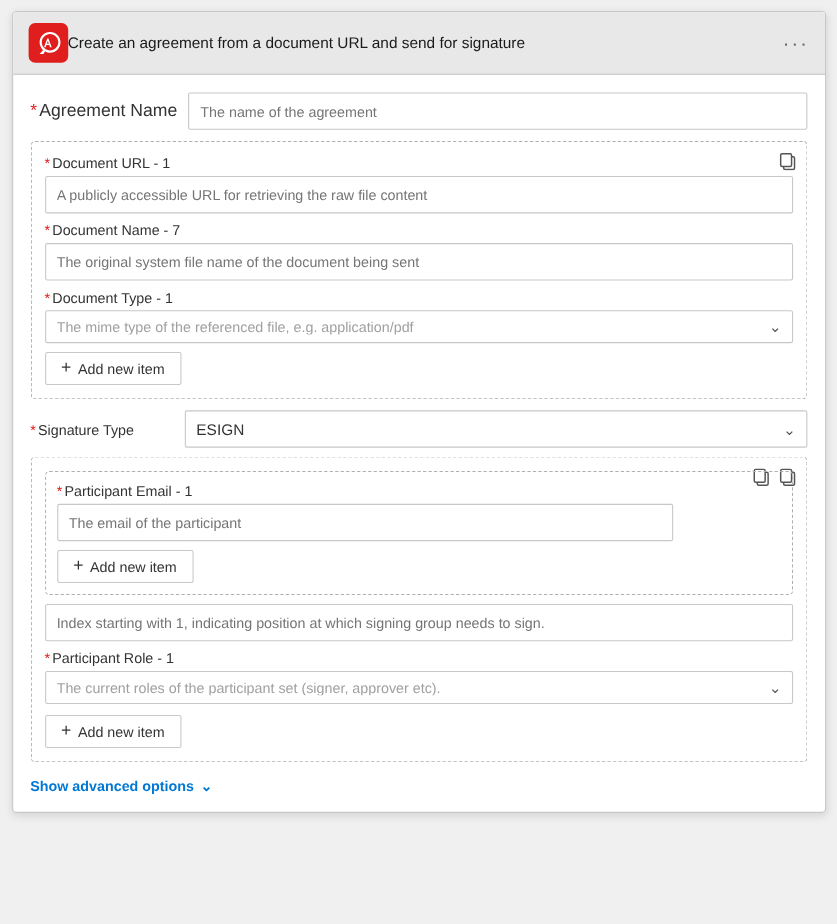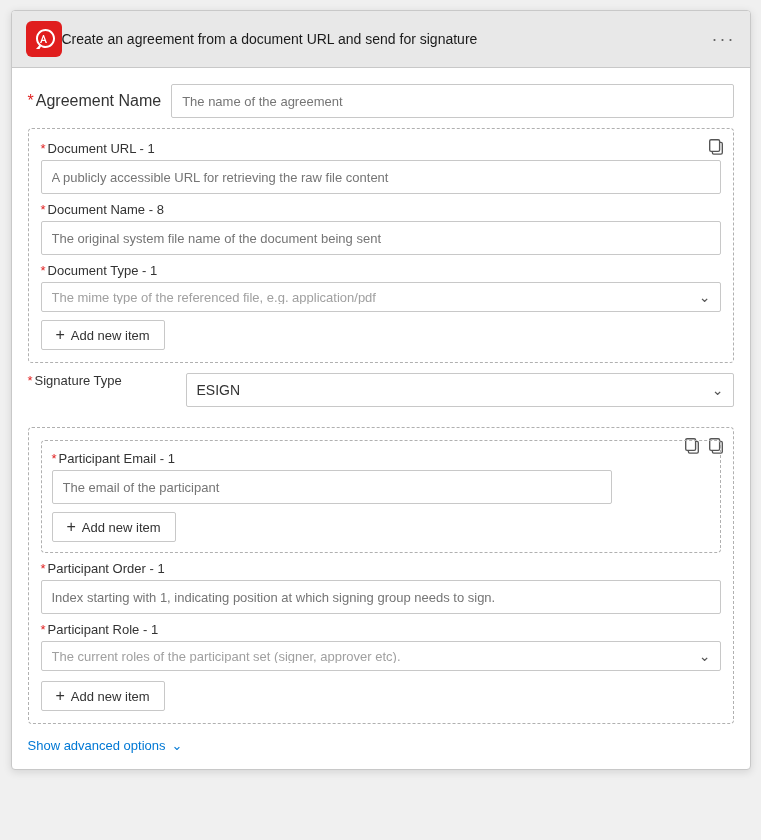--- a/index.html
+++ b/index.html
@@ -158,23 +158,23 @@
       cursor: pointer;
       margin-top: 6px;
     }
     .add-item-plus {
       font-size: 16px;
       color: #333;
       line-height: 1;
     }
     .signature-row {
       display: flex;
-      align-items: flex-start;
-      margin-bottom: 20px;
-      gap: 28px;
+      align-items: center;
+      margin-bottom: 8px;
+      gap: 10px;
     }
     .signature-label {
       font-size: 13px;
       color: #333;
       min-width: 130px;
       flex-shrink: 0;
     }
     .signature-select-wrapper {
       flex: 1;
       position: relative;
@@ -224,20 +224,21 @@
     }
     .show-advanced {
       display: flex;
       align-items: center;
       gap: 6px;
       color: #0078d4;
       font-size: 13px;
       cursor: pointer;
       margin-top: 8px;
       padding: 4px 0;
+      font-weight: bold;
     }
   </style>
 </head>
 <body>
 
 <div class="card">
 
   <div class="card-header">
     <div class="header-icon">
 
@@ -269,21 +270,21 @@
 
       <div class="inner-field-group">
         <label class="inner-label">
           <span class="required-star">*</span><span>Document URL - 1</span>
         </label>
         <input type="text" class="inner-input" placeholder="A publicly accessible URL for retrieving the raw file content" style="">
       </div>
 
       <div class="inner-field-group">
         <label class="inner-label">
-          <span class="required-star">*</span><span>Document Name - 8</span>
+          <span class="required-star">*</span><span>Document Name - 7</span>
         </label>
         <input type="text" class="inner-input" placeholder="The original system file name of the document being sent" style="">
       </div>
 
       <div class="inner-field-group">
         <label class="inner-label">
           <span class="required-star">*</span><span>Document Type - 1</span>
         </label>
         <div class="select-wrapper">
           <select>
@@ -335,23 +336,20 @@
           </label>
           <input type="text" class="inner-input" style="max-width: 560px;" placeholder="The email of the participant">
         </div>
         <button class="add-item-btn">
           <span class="add-item-plus">+</span>
           <span>Add new item</span>
         </button>
       </div>
 
       <div class="inner-field-group">
-        <label class="inner-label">
-          <span class="required-star">*</span><span>Participant Order - 1</span>
-        </label>
         <input type="text" class="inner-input" placeholder="Index starting with 1, indicating position at which signing group needs to sign." style="">
       </div>
 
       <div class="inner-field-group" style="margin-top: 8px;">
         <label class="inner-label">
           <span class="required-star">*</span><span>Participant Role - 1</span>
         </label>
         <div class="select-wrapper">
           <select>
             <option value="">The current roles of the participant set (signer, approver etc).</option>

